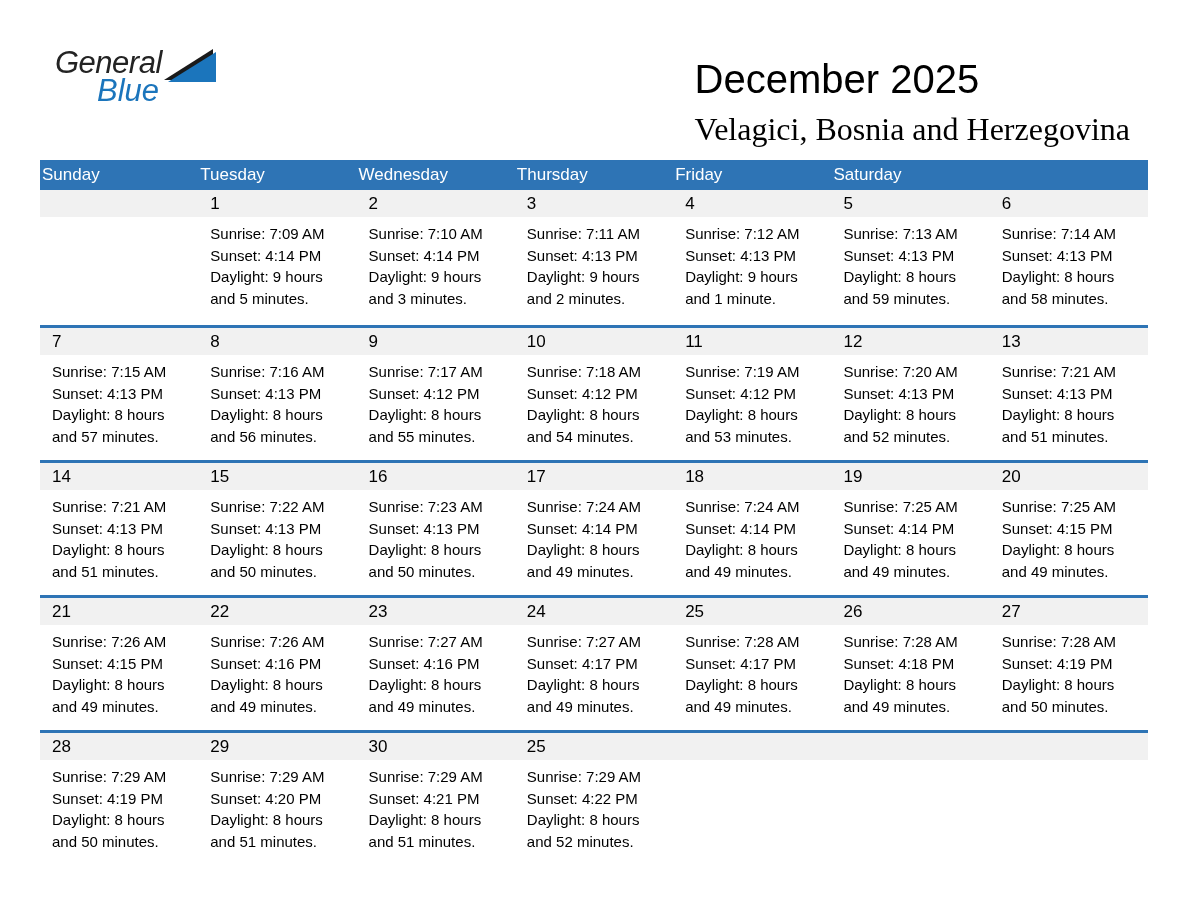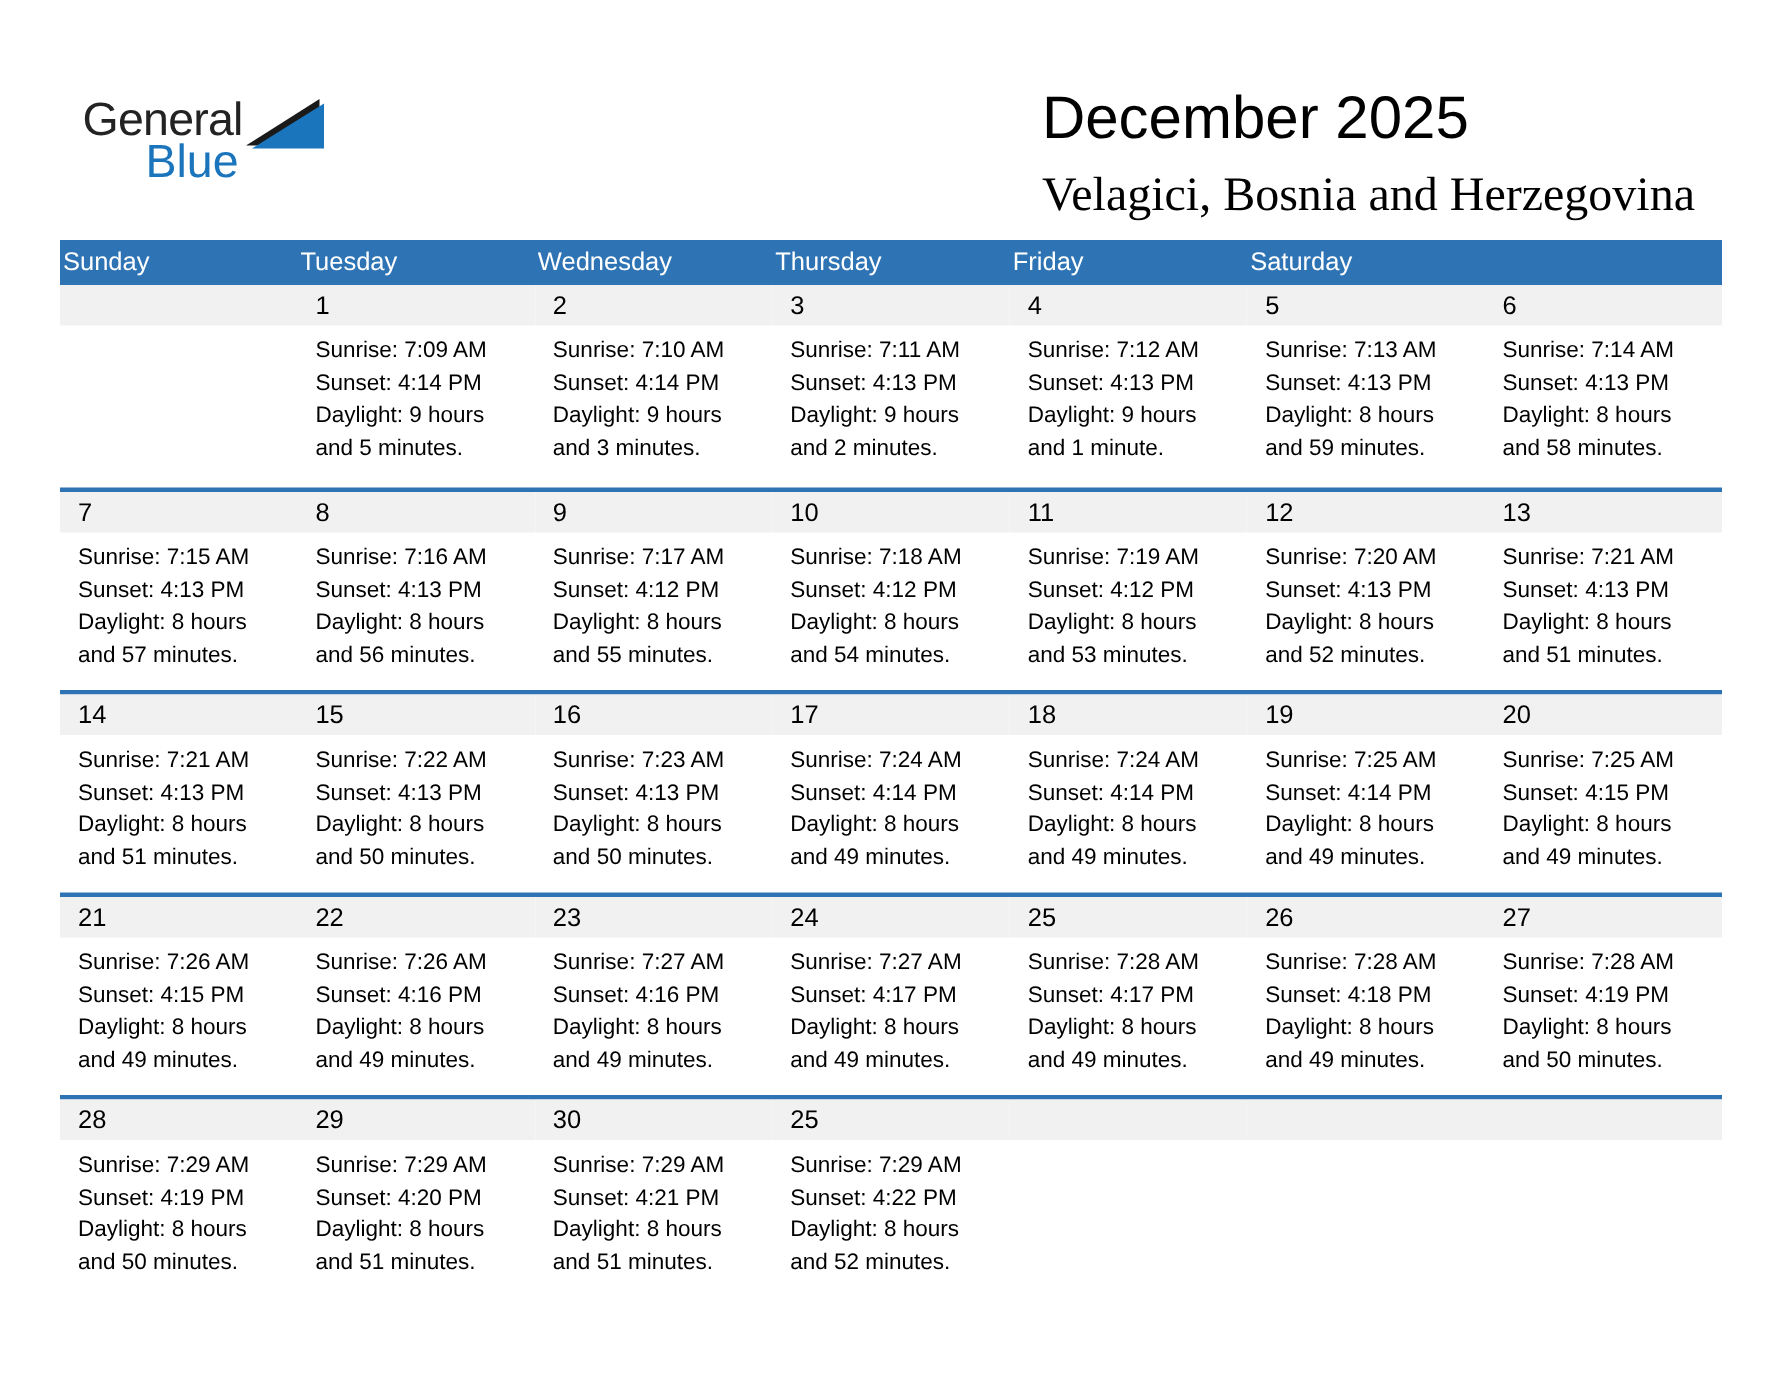--- a/index.html
+++ b/index.html
@@ -9,21 +9,21 @@
     --text:#000000;
   }
   *{box-sizing:border-box;}
   html,body{margin:0;padding:0;}
   body{
     width:1188px;height:918px;background:#ffffff;position:relative;
     font-family:"Liberation Sans","DejaVu Sans",sans-serif;color:var(--text);
     overflow:hidden;
   }
   
-  .logo{position:absolute;left:55px;top:64px;}
+  .logo{position:absolute;left:55px;top:47px;font-style:italic;}
   .logo-row{display:flex;align-items:flex-start;line-height:1;}
   .logo-general{font-size:31px;color:#232323;letter-spacing:-0.5px;}
   .logo-tri{margin-left:2px;margin-top:2px;}
   .logo-blue{font-size:31px;color:var(--logo-blue);margin-left:42px;margin-top:-8px;line-height:1;}
   .titles{position:absolute;top:57px;right:58px;text-align:left;}
   .title{font-size:40px;line-height:1.1;}
   .subtitle{font-size:32px;margin-top:10px;font-family:Liberation Serif, serif;}
   
   .cal{position:absolute;left:40px;top:160px;width:1108px;}
   .cal-head{display:grid;grid-template-columns:repeat(7,1fr);background:var(--header-blue);height:30px;}

